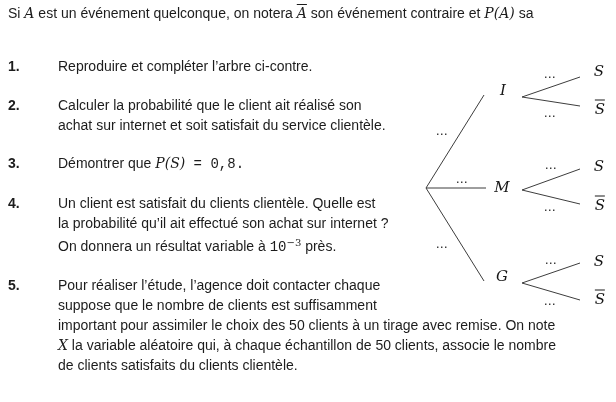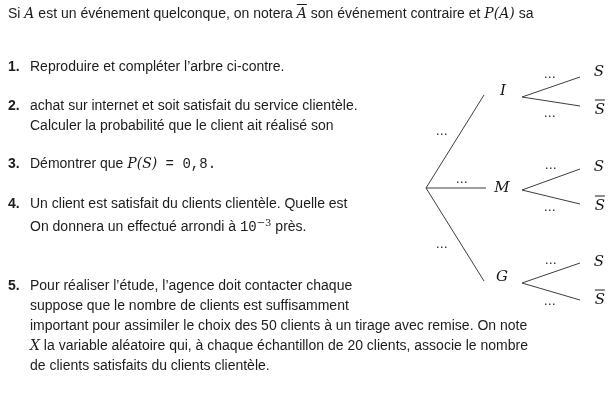--- a/index.html
+++ b/index.html
@@ -22,21 +22,21 @@
   }
   .item {
     position: absolute;
     left: 8px;
     display: flex;
     line-height: 20px;
     white-space: nowrap;
   }
   .num { font-weight: 700; width: 22px; flex: 0 0 22px; }
   .body { }
-  .ln { line-height: 20px; }
+  .ln { line-height: 20px; margin-left: 28px; }
   
   .m  { font-family: "DejaVu Serif", serif; font-style: italic; }
   
   .mu { font-family: Liberation Mono, monospace; }
   .ovl { text-decoration: overline; }
   .sup {
     font-family: "DejaVu Serif", serif;
     font-size: 10px;
     vertical-align: 5px;
   }
@@ -77,47 +77,48 @@
   <div class="item" style="top:56px">
     <span class="num">1.</span>
     <div class="body">
       <div class="ln">Reproduire et compléter l’arbre ci-contre.</div>
     </div>
   </div>
 
   <div class="item" style="top:95px">
     <span class="num">2.</span>
     <div class="body">
+      <div class="ln">Calculer la probabilité que le client ait réalisé son</div>
       <div class="ln">achat sur internet et soit satisfait du service clientèle.</div>
-      <div class="ln">Calculer la probabilité que le client ait réalisé son</div>
     </div>
   </div>
 
   <div class="item" style="top:153px">
     <span class="num">3.</span>
     <div class="body">
       <div class="ln"><span>Démontrer que </span><span class="m">P(S)</span><span class="mu"> = 0,8.</span></div>
     </div>
   </div>
 
   <div class="item" style="top:193px">
     <span class="num">4.</span>
     <div class="body">
       <div class="ln">Un client est satisfait du clients clientèle. Quelle est</div>
-      <div class="ln"><span>On donnera un effectué arrondi à </span><span class="mu">10</span><span class="sup">−3</span><span> près.</span></div>
+      <div class="ln">la probabilité qu’il ait effectué son achat sur internet ?</div>
+      <div class="ln"><span>On donnera un résultat variable à </span><span class="mu">10</span><span class="sup">−3</span><span> près.</span></div>
     </div>
   </div>
 
   <div class="item" style="top:275px">
     <span class="num">5.</span>
     <div class="body">
       <div class="ln">Pour réaliser l’étude, l’agence doit contacter chaque</div>
       <div class="ln">suppose que le nombre de clients est suffisamment</div>
       <div class="ln">important pour assimiler le choix des 50 clients à un tirage avec remise. On note</div>
-      <div class="ln"><span class="m">X</span><span> la variable aléatoire qui, à chaque échantillon de 20 clients, associe le nombre</span></div>
+      <div class="ln"><span class="m">X</span><span> la variable aléatoire qui, à chaque échantillon de 50 clients, associe le nombre</span></div>
       <div class="ln">de clients satisfaits du clients clientèle.</div>
     </div>
   </div>
 
   <div>
     <svg class="tree-svg" width="616" height="402" viewBox="0 0 616 402">
       <g stroke="#3d3d3d" stroke-width="1" fill="none">
         <line x1="426" y1="188" x2="484" y2="95"></line>
         <line x1="426" y1="188" x2="486" y2="188"></line>
         <line x1="426" y1="188" x2="484" y2="281"></line>

